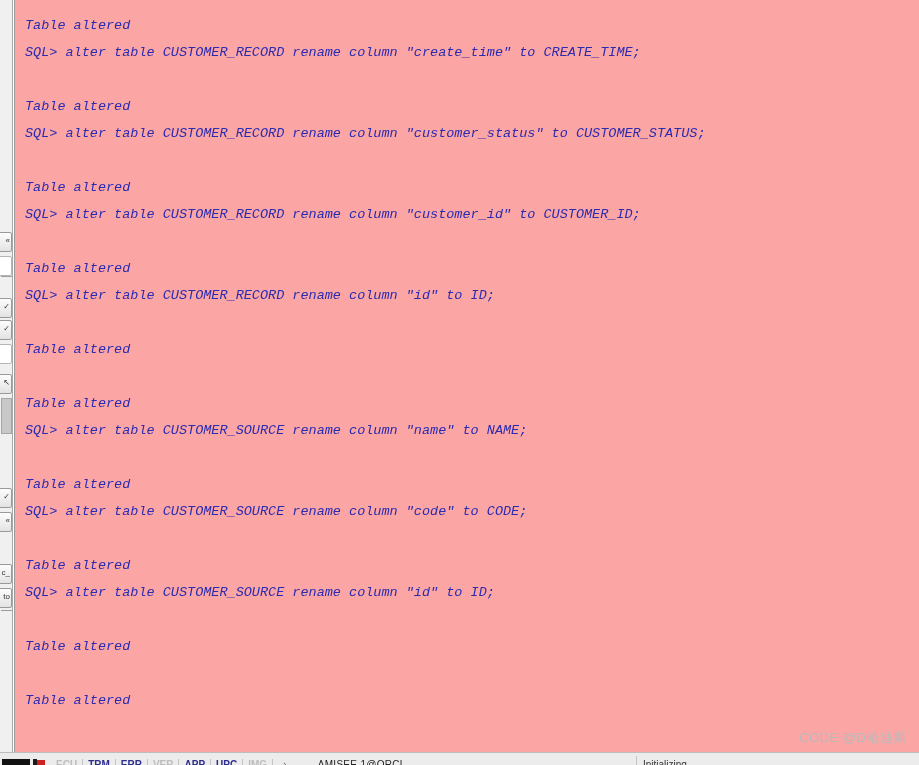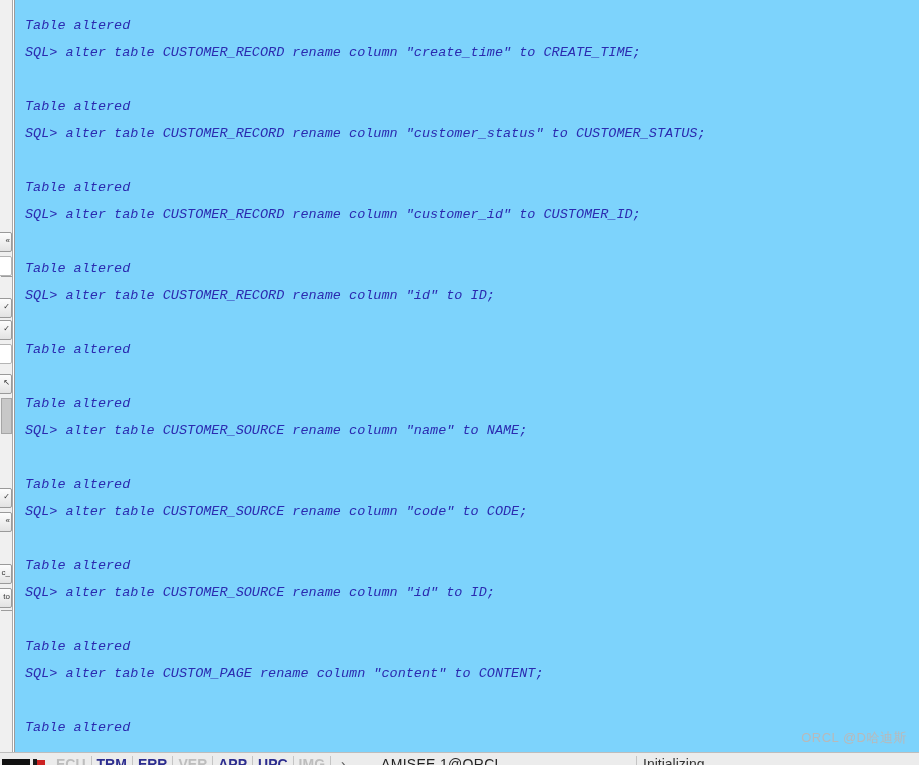--- a/index.html
+++ b/index.html
@@ -31,21 +31,21 @@
     position:absolute;left:1px;width:11px;height:1px;background:#9d9d9d;
   }
   .strip-thumb{
     position:absolute;left:1px;width:11px;
     background:#c8c8c8;border:1px solid #a6a6a6;box-sizing:border-box;
   }
 
   
   .console{
     position:absolute;left:14px;top:0;right:0;height:752px;
-    background:#7dd3fc;
+    background:#fca5a5;
     border-left:1px solid #9b9b9b;
     box-sizing:border-box;
     overflow:hidden;
   }
   .console-inner{
     position:relative;
     padding:12px 0 0 6px;
   }
   .line{
     height:27px;line-height:27px;
@@ -66,21 +66,21 @@
     letter-spacing:0.5px;
     white-space:nowrap;
   }
 
   
   .statusbar{
     position:absolute;left:0;bottom:0;width:919px;height:13px;
     background:#ececec;border-top:1px solid #bdbdbd;
     box-sizing:border-box;
     font-family:"Liberation Sans",sans-serif;
-    font-size:14px;
+    font-size:10px;
     overflow:hidden;
   }
   .sb-row{
     position:absolute;left:0;top:3px;height:16px;
     display:flex;align-items:center;white-space:nowrap;
   }
   .sb-swatch{
     width:28px;height:10px;background:#111111;margin:0 3px 0 2px;flex:none;
   }
   .sb-flag{
@@ -165,27 +165,26 @@
         <div class="line">Table altered</div>
         <div class="line">SQL&gt; alter table CUSTOMER_SOURCE rename column "name" to NAME;</div>
         <div class="line blank">&nbsp;</div>
         <div class="line">Table altered</div>
         <div class="line">SQL&gt; alter table CUSTOMER_SOURCE rename column "code" to CODE;</div>
         <div class="line blank">&nbsp;</div>
         <div class="line">Table altered</div>
         <div class="line">SQL&gt; alter table CUSTOMER_SOURCE rename column "id" to ID;</div>
         <div class="line blank">&nbsp;</div>
         <div class="line">Table altered</div>
-        <div class="line">SQL&gt; alter table CUSTOM_PAGE rename column "content" to CONTENT;</div>
         <div class="line blank">&nbsp;</div>
         <div class="line">Table altered</div>
       </div>
   </div>
 
-  <div class="watermark">ORCL @D哈迪斯</div>
+  <div class="watermark">CODE @D哈迪斯</div>
 
   <div class="statusbar">
     <div class="sb-row">
       <span class="sb-swatch"></span>
       <span class="sb-flag"></span>
       <span id="sb-indicators" style="display:flex;align-items:center;">
           <span class="sb-ind off">ECU</span>
           <span class="sb-ind">TRM</span>
           <span class="sb-ind">ERR</span>
           <span class="sb-ind off">VER</span>

